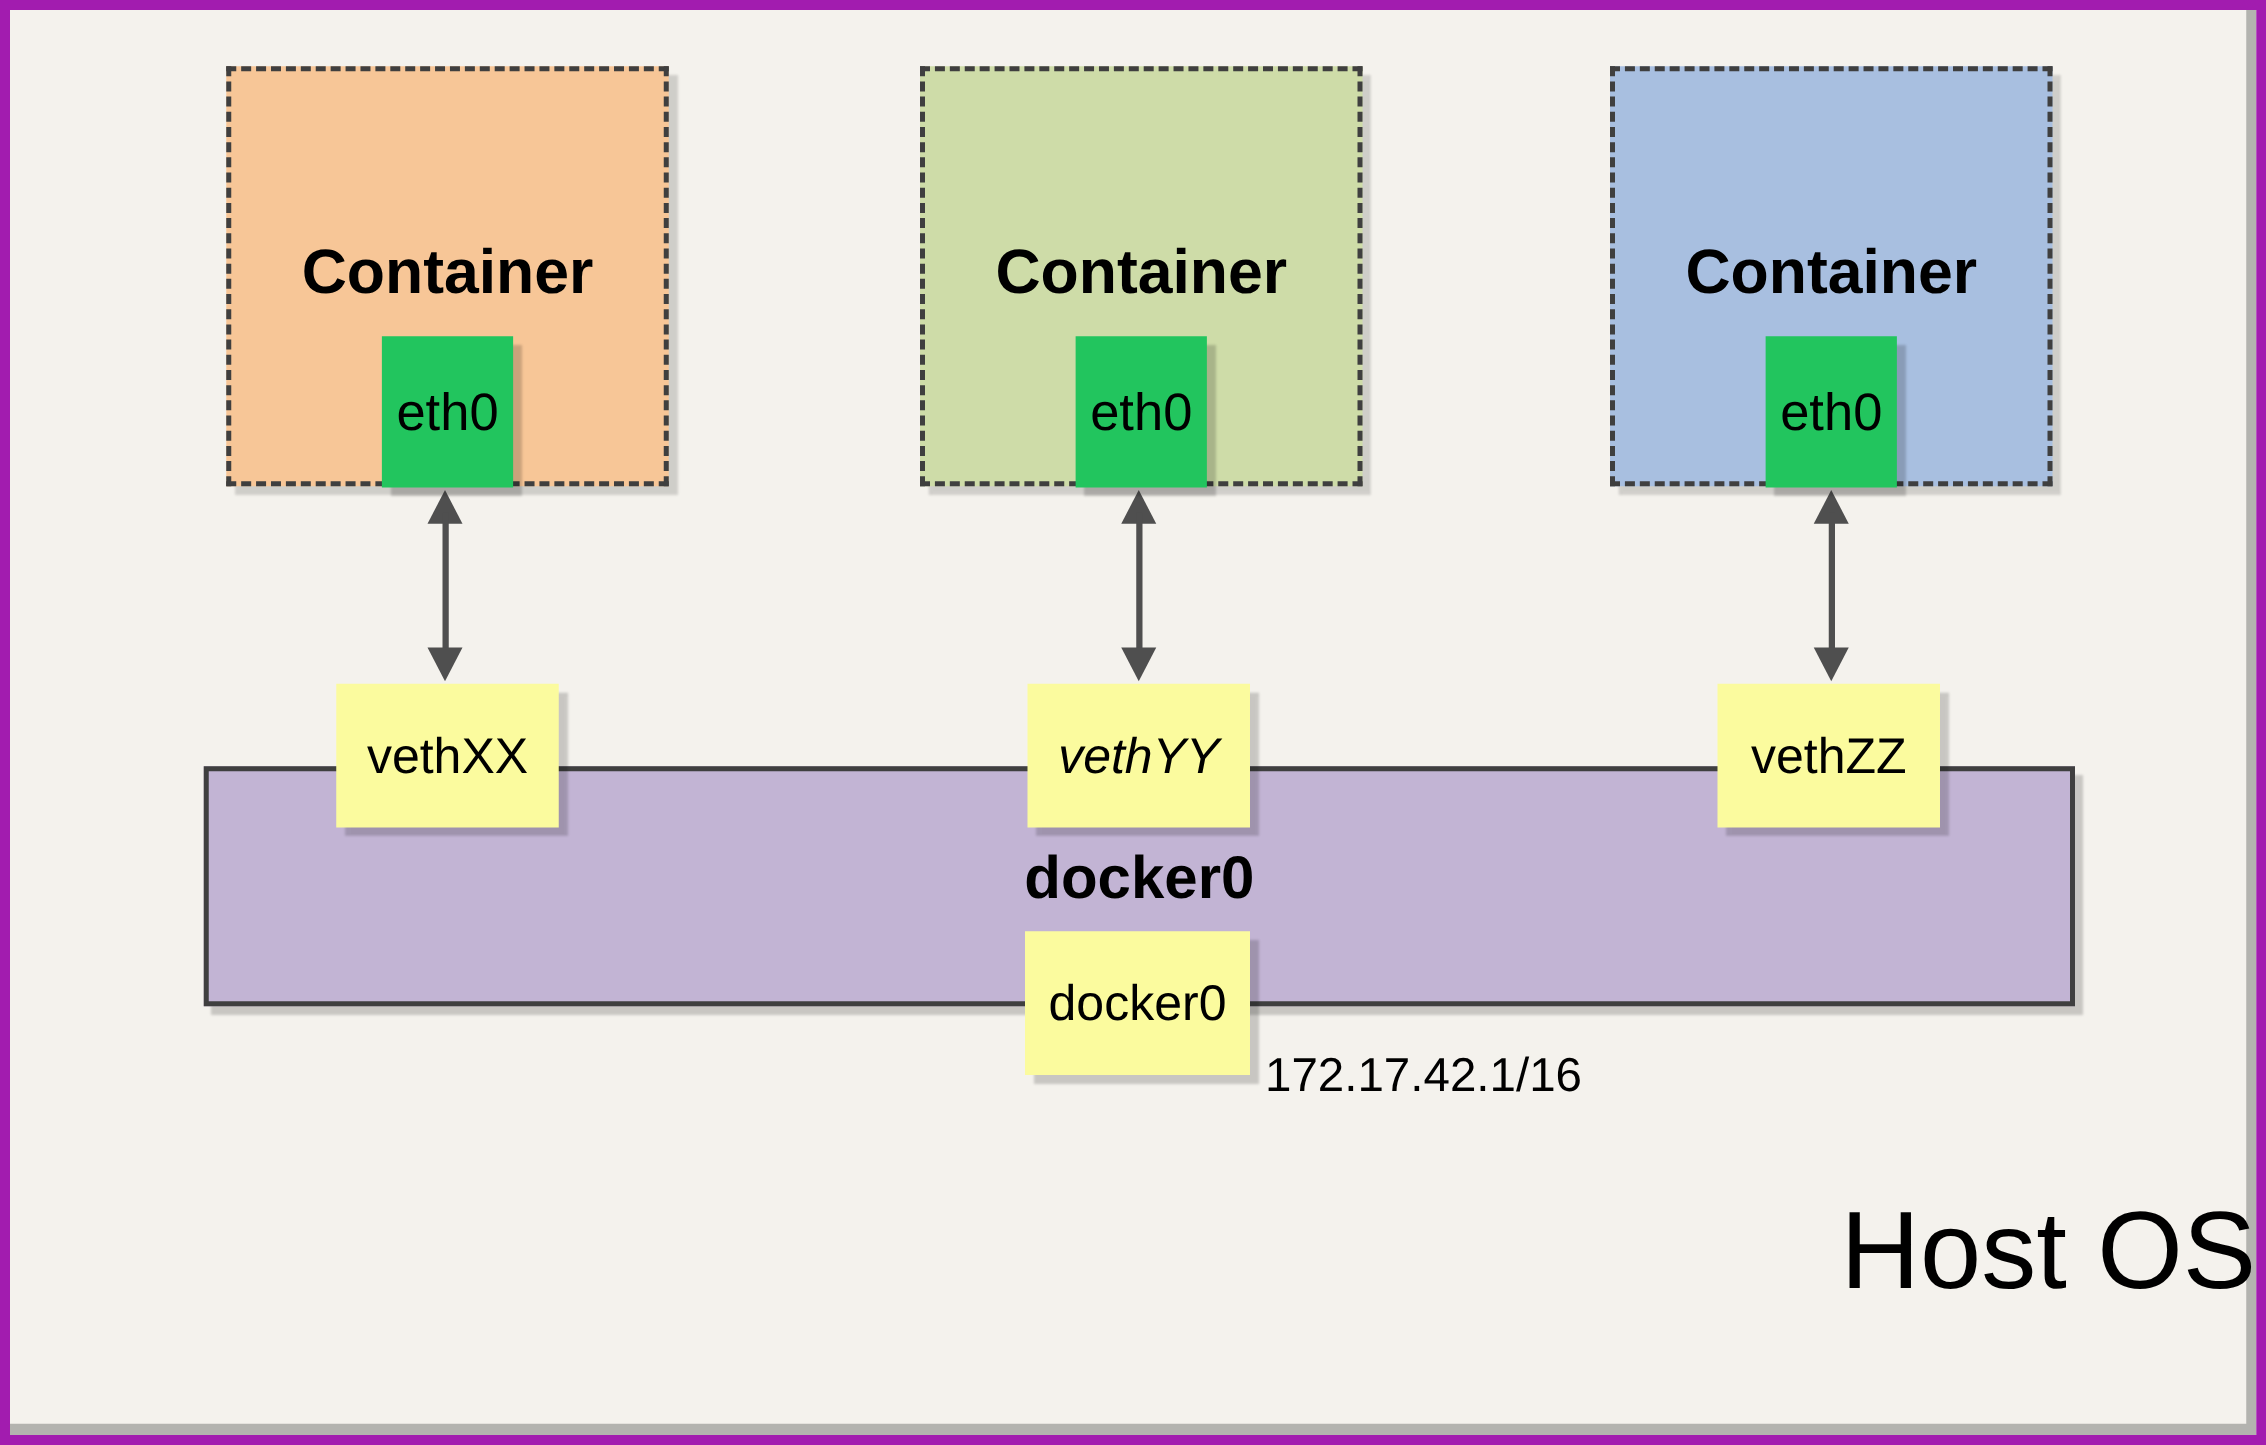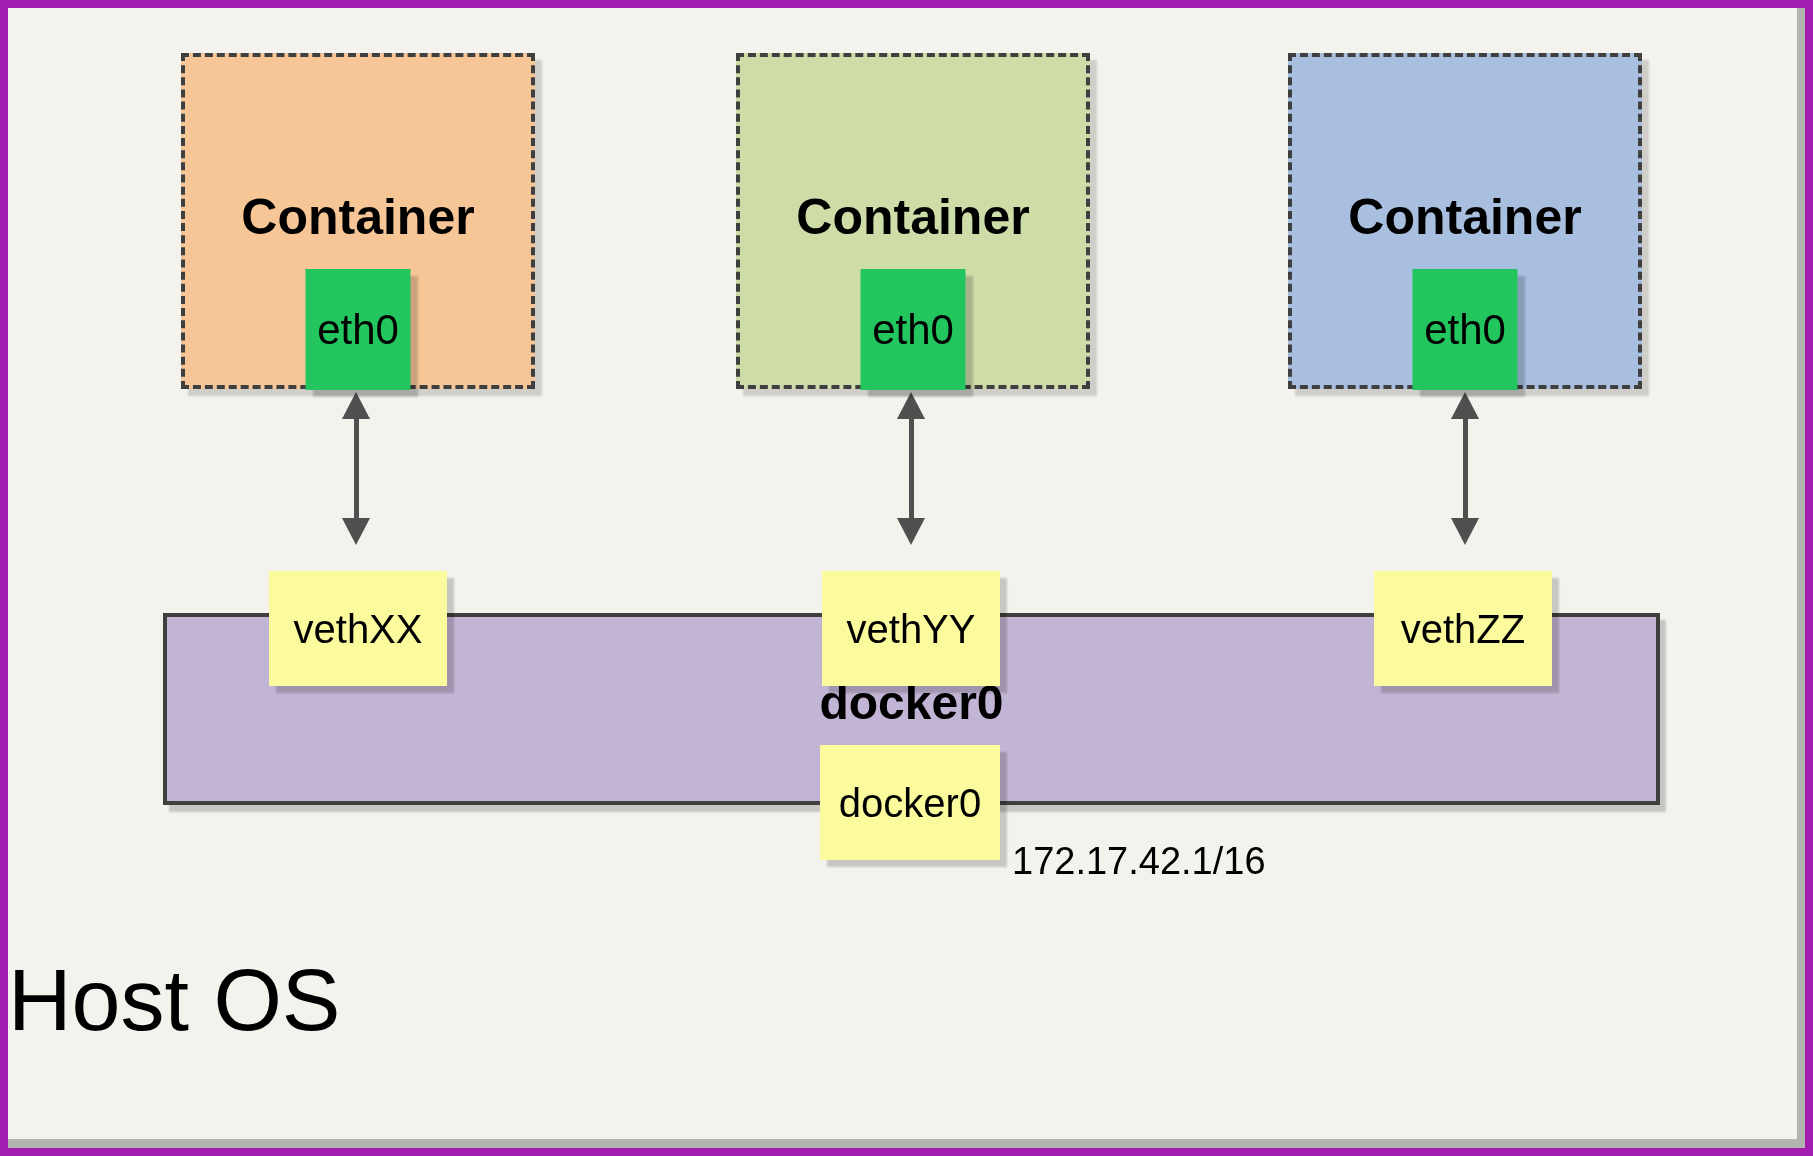--- a/index.html
+++ b/index.html
@@ -76,24 +76,23 @@
   
   .veth-box{
     position:absolute;
     top:539px;
     width:178px;height:115px;
     background:#FBFB9E;
     box-shadow:7px 7px 2px rgba(0,0,0,0.18);
     display:flex;align-items:center;justify-content:center;
     font-size:40px;line-height:1;
     z-index:4;
-    margin-top:24px;
   }
   .veth-box.v1{left:261px;}
-  .veth-box.v2{left:814px;}
+  .veth-box.v2{left:814px;font-style:italic;}
   .veth-box.v3{left:1366px;}
   
   .bridge-bar{
     position:absolute;
     left:155px;top:605px;
     width:1497px;height:192px;
     box-sizing:border-box;
     border:4px solid #3F3F3F;
     background:#C2B4D4;
     box-shadow:6px 7px 2px rgba(0,0,0,0.18);
@@ -120,21 +119,21 @@
     position:absolute;
     left:1004px;top:833px;
     font-size:38px;line-height:1.1;
     z-index:5;
     text-align:right;
   }
   
   .host-label{
     position:absolute;
     top:948px;left:0;right:0;
-    text-align:left;
+    text-align:right;
     font-size:88px;
     line-height:1;
   }
 </style>
 </head>
 <body>
 
 <div id="canvas">
 
   <div class="container-box c1" style="background-color: rgb(247, 198, 151);">

